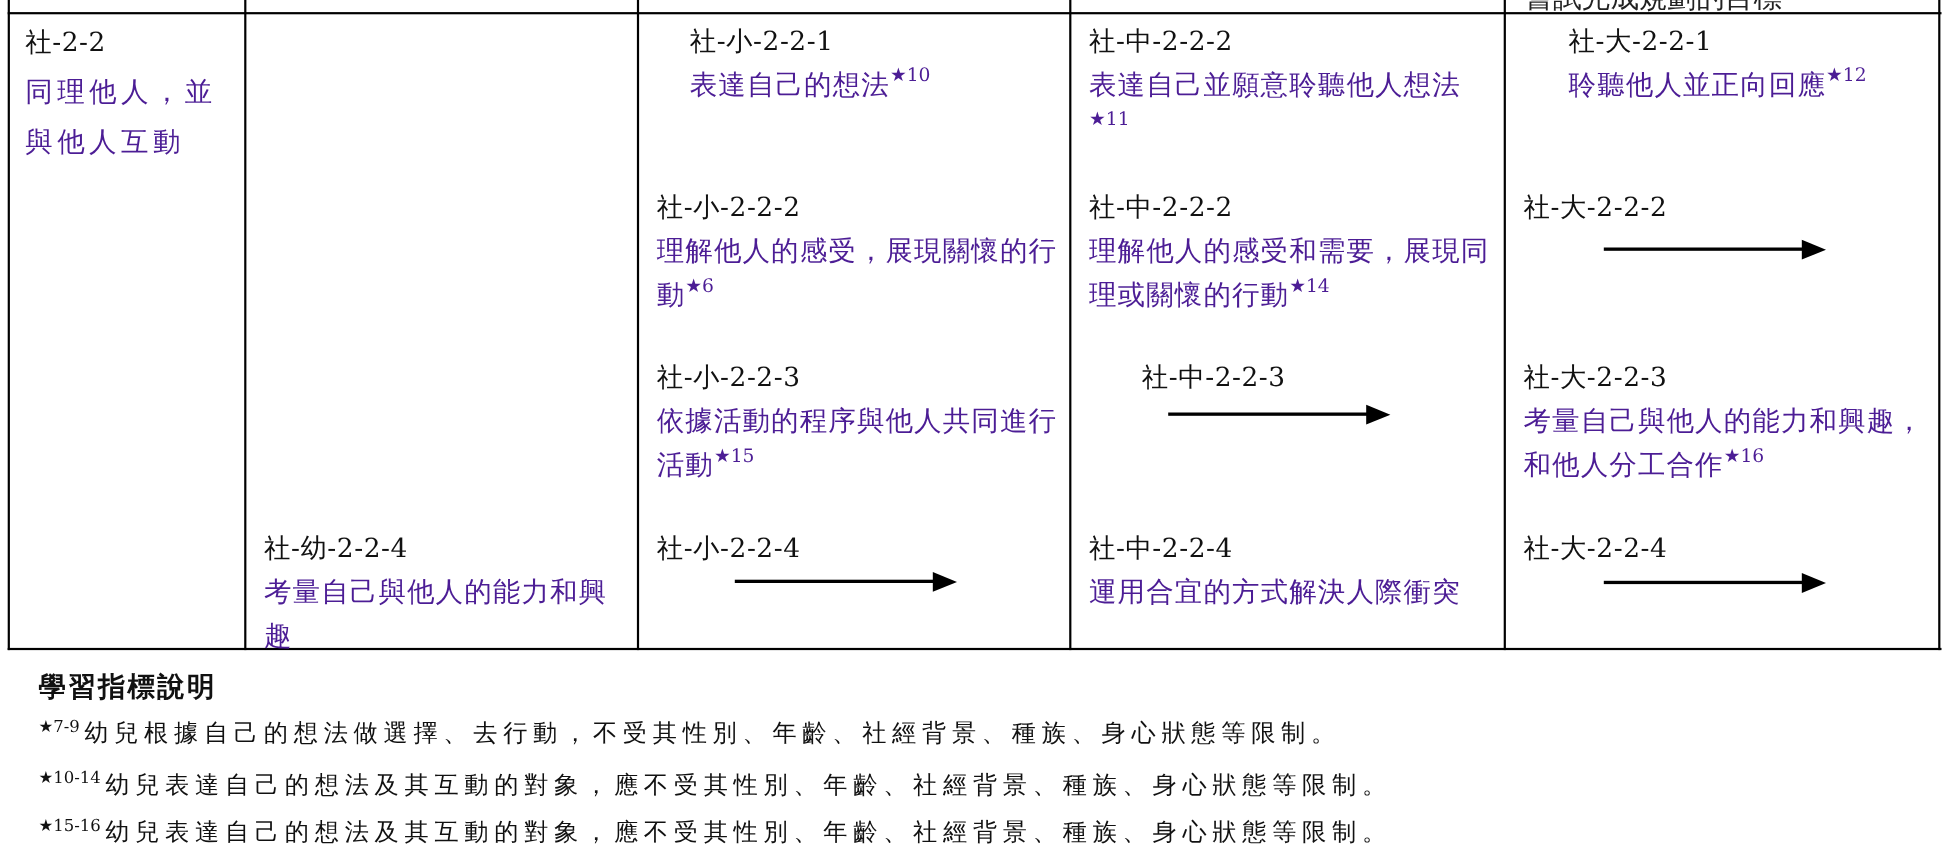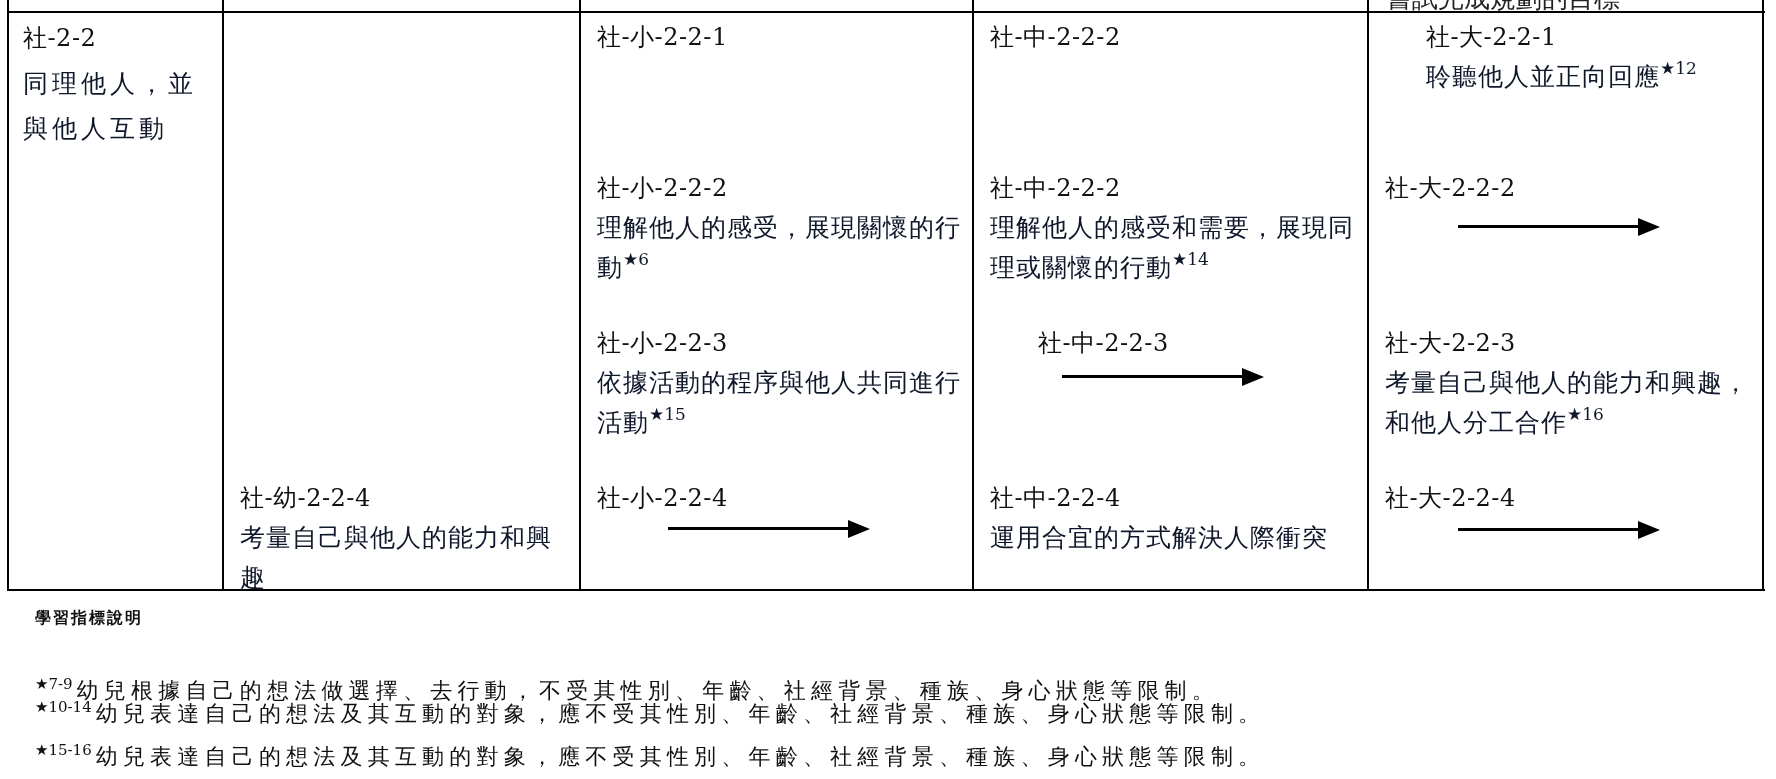--- a/index.html
+++ b/index.html
@@ -4,33 +4,33 @@
 <style>
   html, body { margin:0; padding:0; background:#ffffff; }
   body { width:1776px; height:779px; position:relative; overflow:hidden;
          font-family:"DejaVu Serif","Liberation Serif",serif; color:#111; }
   .vline { position:absolute; top:0; width:2px; height:591px; background:#000; }
   .hline { position:absolute; left:7px; width:1758px; height:2px; background:#000; }
   .prev-text { position:absolute; top:-22px; left:1386px; font-size:26px; line-height:40px;
                color:#222; white-space:nowrap; font-family:"DejaVu Sans","Liberation Sans",sans-serif; font-weight:300; }
   .cell-item { position:absolute; font-size:25px; line-height:40px; }
   .code { display:block; font-family:"DejaVu Serif","Liberation Serif",serif; font-size:24px; letter-spacing:0.5px; }
-  .desc { display:block; font-family:"DejaVu Sans","Liberation Sans",sans-serif; font-weight:300; color:#0f172a; letter-spacing:1px; }
+  .desc { display:block; font-family:"DejaVu Sans","Liberation Sans",sans-serif; font-weight:300; color:#4c1d95; letter-spacing:1px; }
   .desc sup { font-family:"DejaVu Serif","Liberation Serif",serif; font-size:17px; vertical-align:11px; line-height:0; letter-spacing:0; font-weight:400; }
   .col1 { left:23px; width:190px; line-height:45px; }
   .col1 .desc { letter-spacing:4px; }
   .col2 { left:240px; width:330px; }
   .col3 { left:597px; width:370px; }
   .col4 { left:990px; width:370px; }
   .col5 { left:1385px; width:375px; }
   .arrow { position:absolute; height:18px; width:202px; }
   .arrow .shaft { position:absolute; left:0; top:7px; width:182px; height:3px; background:#000; }
   .arrow .head { position:absolute; right:0; top:0; width:0; height:0;
                  border-top:9px solid transparent; border-bottom:9px solid transparent; border-left:22px solid #000; }
-  .notes-title { position:absolute; left:35px; top:608px; font-size:16px; font-weight:bold;
+  .notes-title { position:absolute; left:35px; top:608px; font-size:25px; font-weight:bold;
                  font-family:"DejaVu Sans","Liberation Sans",sans-serif; letter-spacing:2px; }
   .note { position:absolute; left:35px; font-size:22px; white-space:nowrap;
           font-family:"DejaVu Serif","Liberation Serif",serif; letter-spacing:5.2px; }
   .note sup { font-size:15px; vertical-align:9px; line-height:0; letter-spacing:0; margin-right:4px; }
 </style>
 </head>
 <body>
 
 <div class="vline" style="left:7px;"></div>
 <div class="vline" style="left:222px;"></div>
@@ -46,41 +46,43 @@
 <div class="cell-item col1" style="top:16px;">
   <span class="code">社-2-2</span>
   <span class="desc">同理他人，並與他人互動</span>
 </div>
 
 <div class="cell-item col2" style="top:478px;">
   <span class="code">社-幼-2-2-4</span>
   <span class="desc">考量自己與他人的能力和興趣</span>
 </div>
 
-<div class="cell-item col3" style="top:17px;">
+<div class="cell-item col3" style="top:17px;margin-left:30px;">
   <span class="code">社-小-2-2-1</span>
+  <span class="desc"><span>表達自己的想法</span><sup>★10</sup></span>
 </div>
 <div class="cell-item col3" style="top:168px;">
   <span class="code">社-小-2-2-2</span>
   <span class="desc"><span>理解他人的感受，展現關懷的行動</span><sup>★6</sup></span>
 </div>
 <div class="cell-item col3" style="top:323px;">
   <span class="code">社-小-2-2-3</span>
   <span class="desc"><span>依據活動的程序與他人共同進行活動</span><sup>★15</sup></span>
 </div>
 <div class="cell-item col3" style="top:478px;">
   <span class="code">社-小-2-2-4</span>
 </div>
 <div class="arrow" style="left:668px; top:520px;">
   <div class="shaft"></div>
     <div class="head"></div>
 </div>
 
 <div class="cell-item col4" style="top:17px;">
   <span class="code">社-中-2-2-2</span>
+  <span class="desc"><span>表達自己並願意聆聽他人想法</span><sup>★11</sup></span>
 </div>
 <div class="cell-item col4" style="top:168px;">
   <span class="code">社-中-2-2-2</span>
   <span class="desc"><span>理解他人的感受和需要，展現同理或關懷的行動</span><sup>★14</sup></span>
 </div>
 <div class="cell-item col4" style="top:323px;margin-left:48px;">
   <span class="code">社-中-2-2-3</span>
 </div>
 <div class="arrow" style="left:1062px; top:368px;">
   <div class="shaft"></div>
@@ -108,21 +110,21 @@
 </div>
 <div class="cell-item col5" style="top:478px;">
   <span class="code">社-大-2-2-4</span>
 </div>
 <div class="arrow" style="left:1458px; top:521px;">
   <div class="shaft"></div>
     <div class="head"></div>
 </div>
 
 <div class="notes-title">學習指標說明</div>
-<div class="note" style="top:652px;margin-top:24px;">
+<div class="note" style="top:652px;">
   <sup>★7-9</sup><span>幼兒根據自己的想法做選擇、去行動，不受其性別、年齡、社經背景、種族、身心狀態等限制。</span>
 </div>
 <div class="note" style="top:699px;">
   <sup>★10-14</sup><span>幼兒表達自己的想法及其互動的對象，應不受其性別、年齡、社經背景、種族、身心狀態等限制。</span>
 </div>
 <div class="note" style="top:742px;">
   <sup>★15-16</sup><span>幼兒表達自己的想法及其互動的對象，應不受其性別、年齡、社經背景、種族、身心狀態等限制。</span>
 </div>
 
 </body></html>

